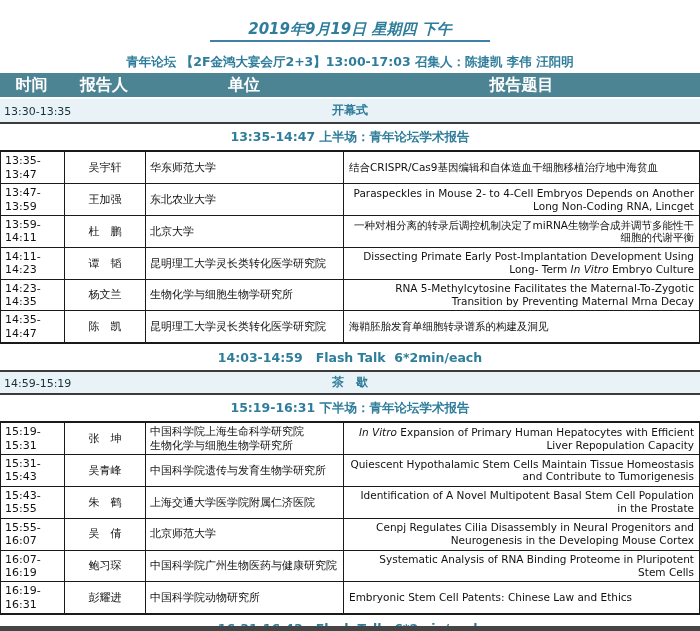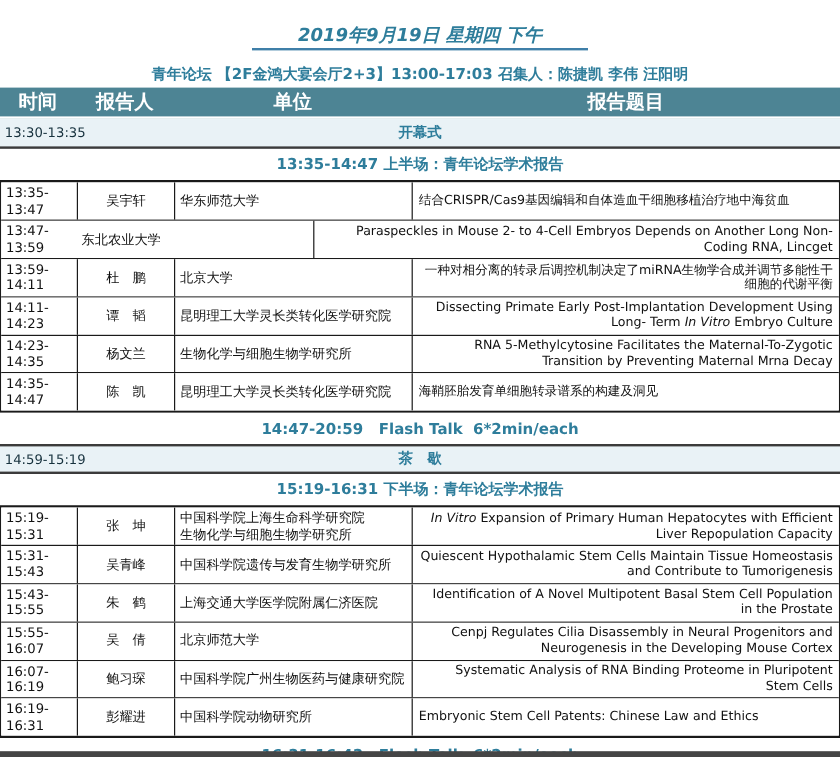--- a/index.html
+++ b/index.html
@@ -89,20 +89,21 @@
       <div class="data-row">
         <div class="cell cell-time">13:35-13:47</div>
         <div class="cell cell-speaker">吴宇轩</div>
         <div class="cell cell-unit">华东师范大学</div>
         <div class="cell cell-title">
           <span><span>结合CRISPR/Cas9基因编辑和自体造血干细胞移植治疗地中海贫血</span></span>
         </div>
       </div>
       <div class="data-row">
         <div class="cell cell-time">13:47-13:59</div>
+        <div class="cell cell-speaker">王加强</div>
         <div class="cell cell-unit">东北农业大学</div>
         <div class="cell cell-title">
           <span><span>Paraspeckles in Mouse 2- to 4-Cell Embryos Depends on Another Long Non-Coding RNA, Lincget</span></span>
         </div>
       </div>
       <div class="data-row">
         <div class="cell cell-time">13:59-14:11</div>
         <div class="cell cell-speaker">杜　鹏</div>
         <div class="cell cell-unit">北京大学</div>
         <div class="cell cell-title">
@@ -127,21 +128,21 @@
       </div>
       <div class="data-row">
         <div class="cell cell-time">14:35-14:47</div>
         <div class="cell cell-speaker">陈　凯</div>
         <div class="cell cell-unit">昆明理工大学灵长类转化医学研究院</div>
         <div class="cell cell-title">
           <span><span>海鞘胚胎发育单细胞转录谱系的构建及洞见</span></span>
         </div>
       </div>
     </div>
-    <div class="section-row">14:47-20:59   Flash Talk  6*2min/each</div>
+    <div class="section-row">14:03-14:59   Flash Talk  6*2min/each</div>
     <div class="banner-row">
       <div class="banner-time">14:59-15:19</div>
       <div class="banner-label">茶　歇</div>
     </div>
     <div class="section-row">15:19-16:31 下半场：青年论坛学术报告</div>
     <div class="data-table">
       <div class="data-row">
         <div class="cell cell-time">15:19-15:31</div>
         <div class="cell cell-speaker">张　坤</div>
         <div class="cell cell-unit">中国科学院上海生命科学研究院

